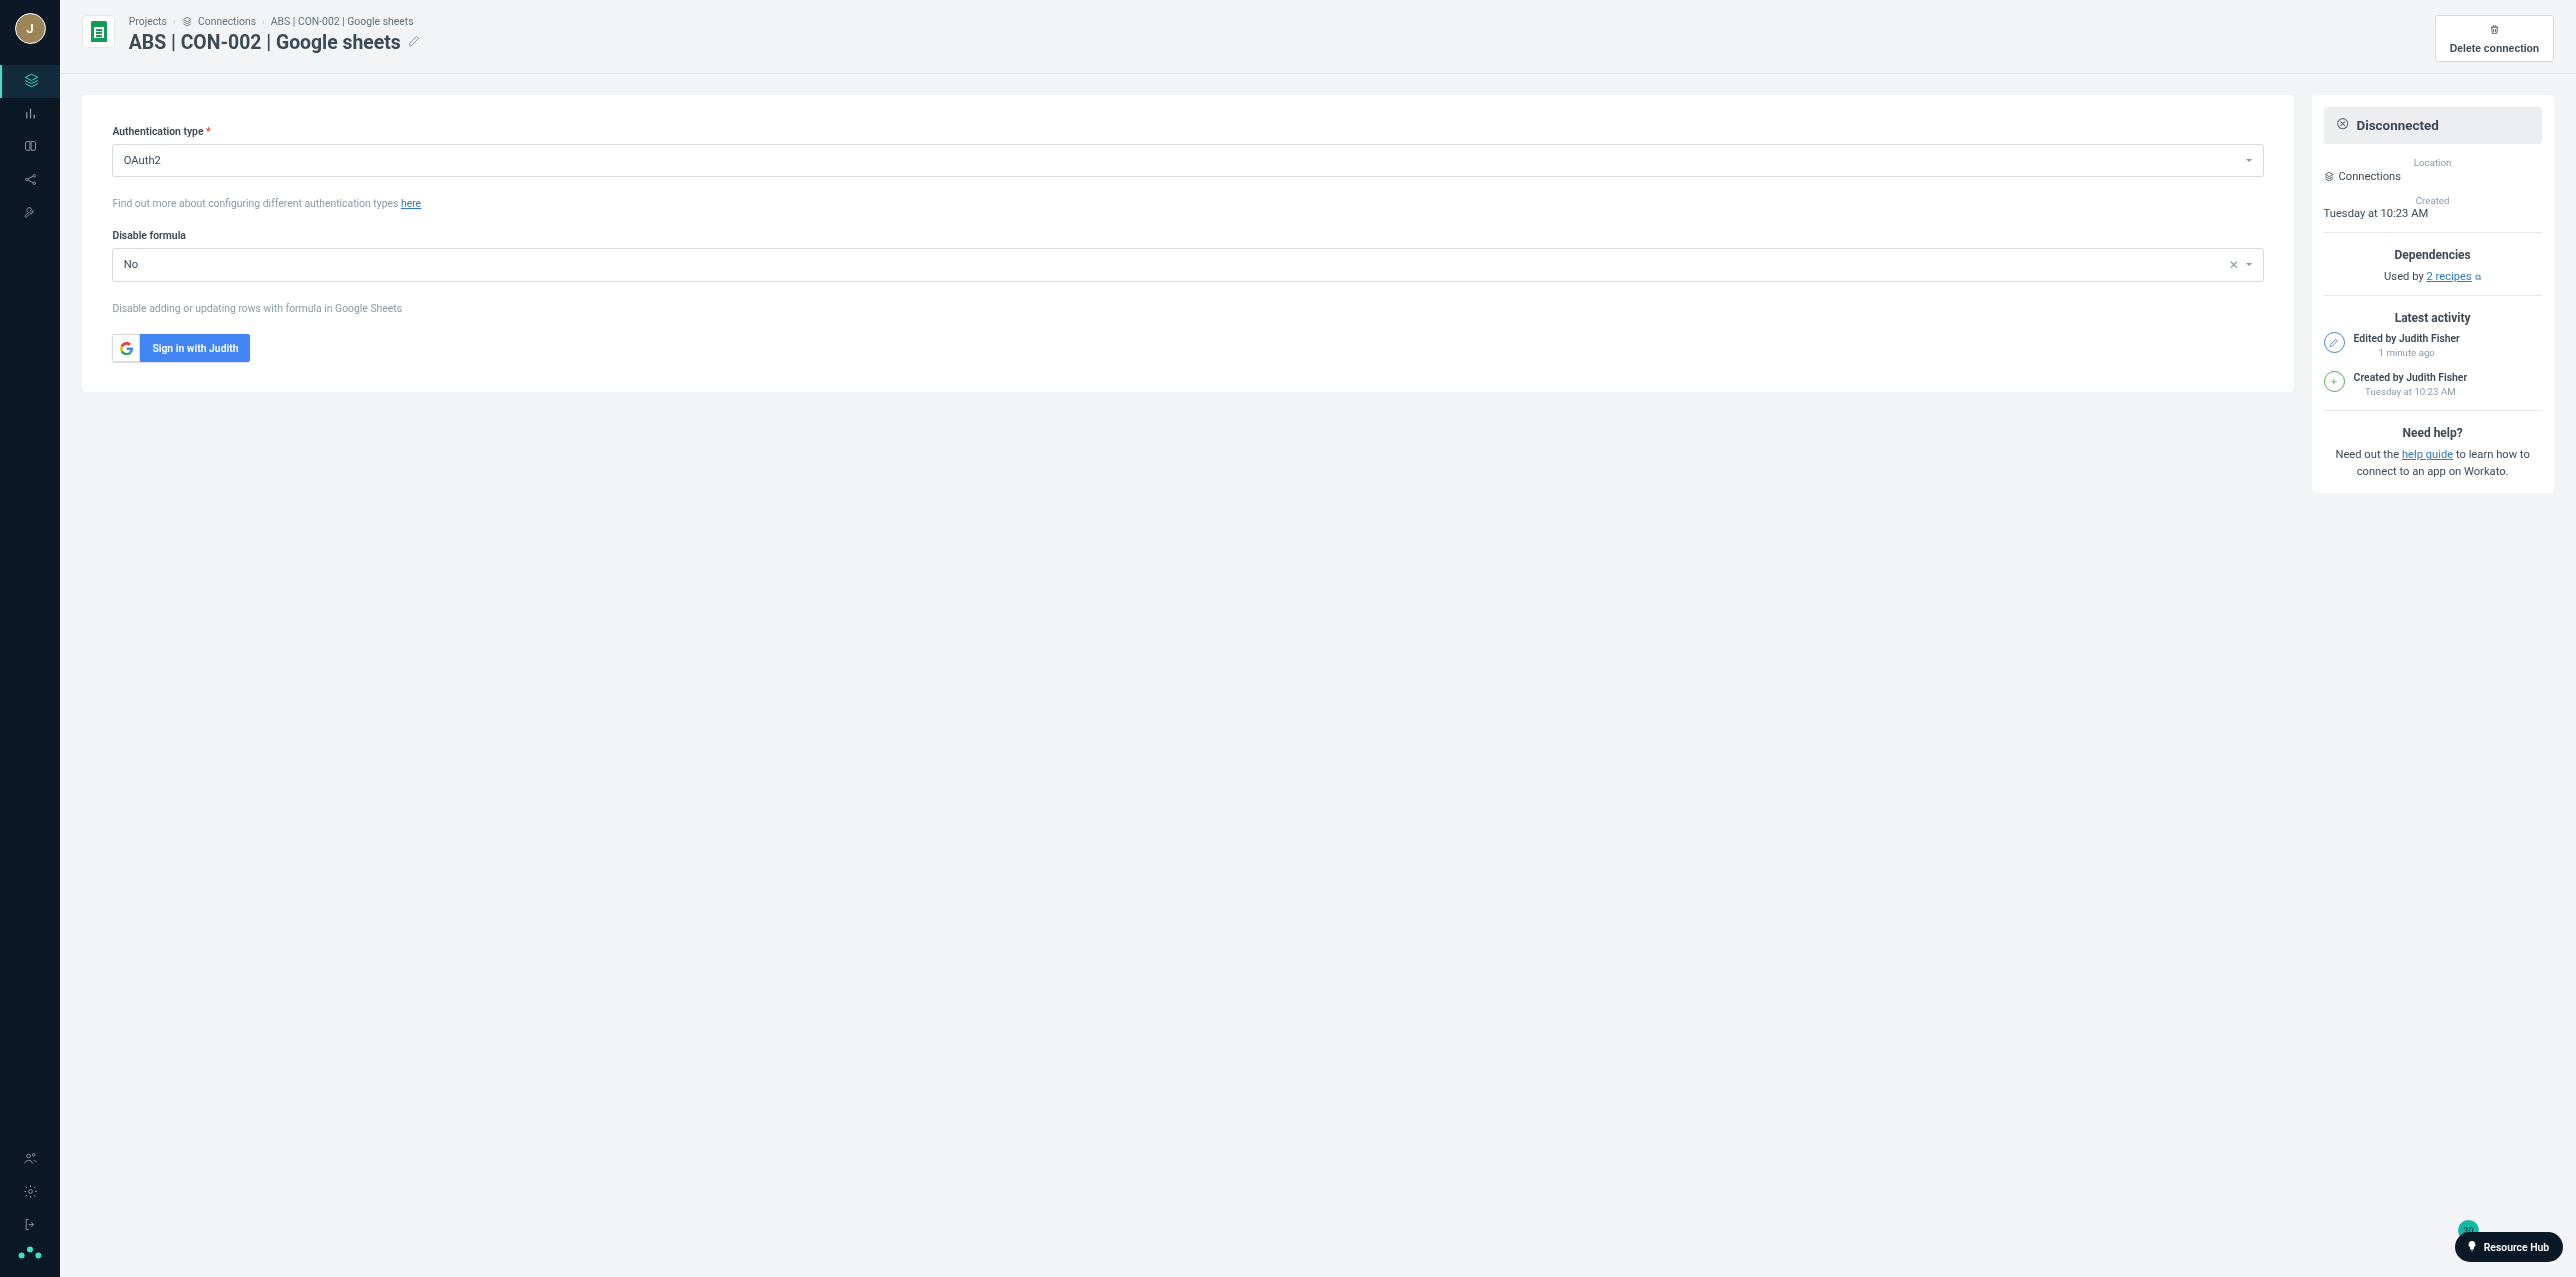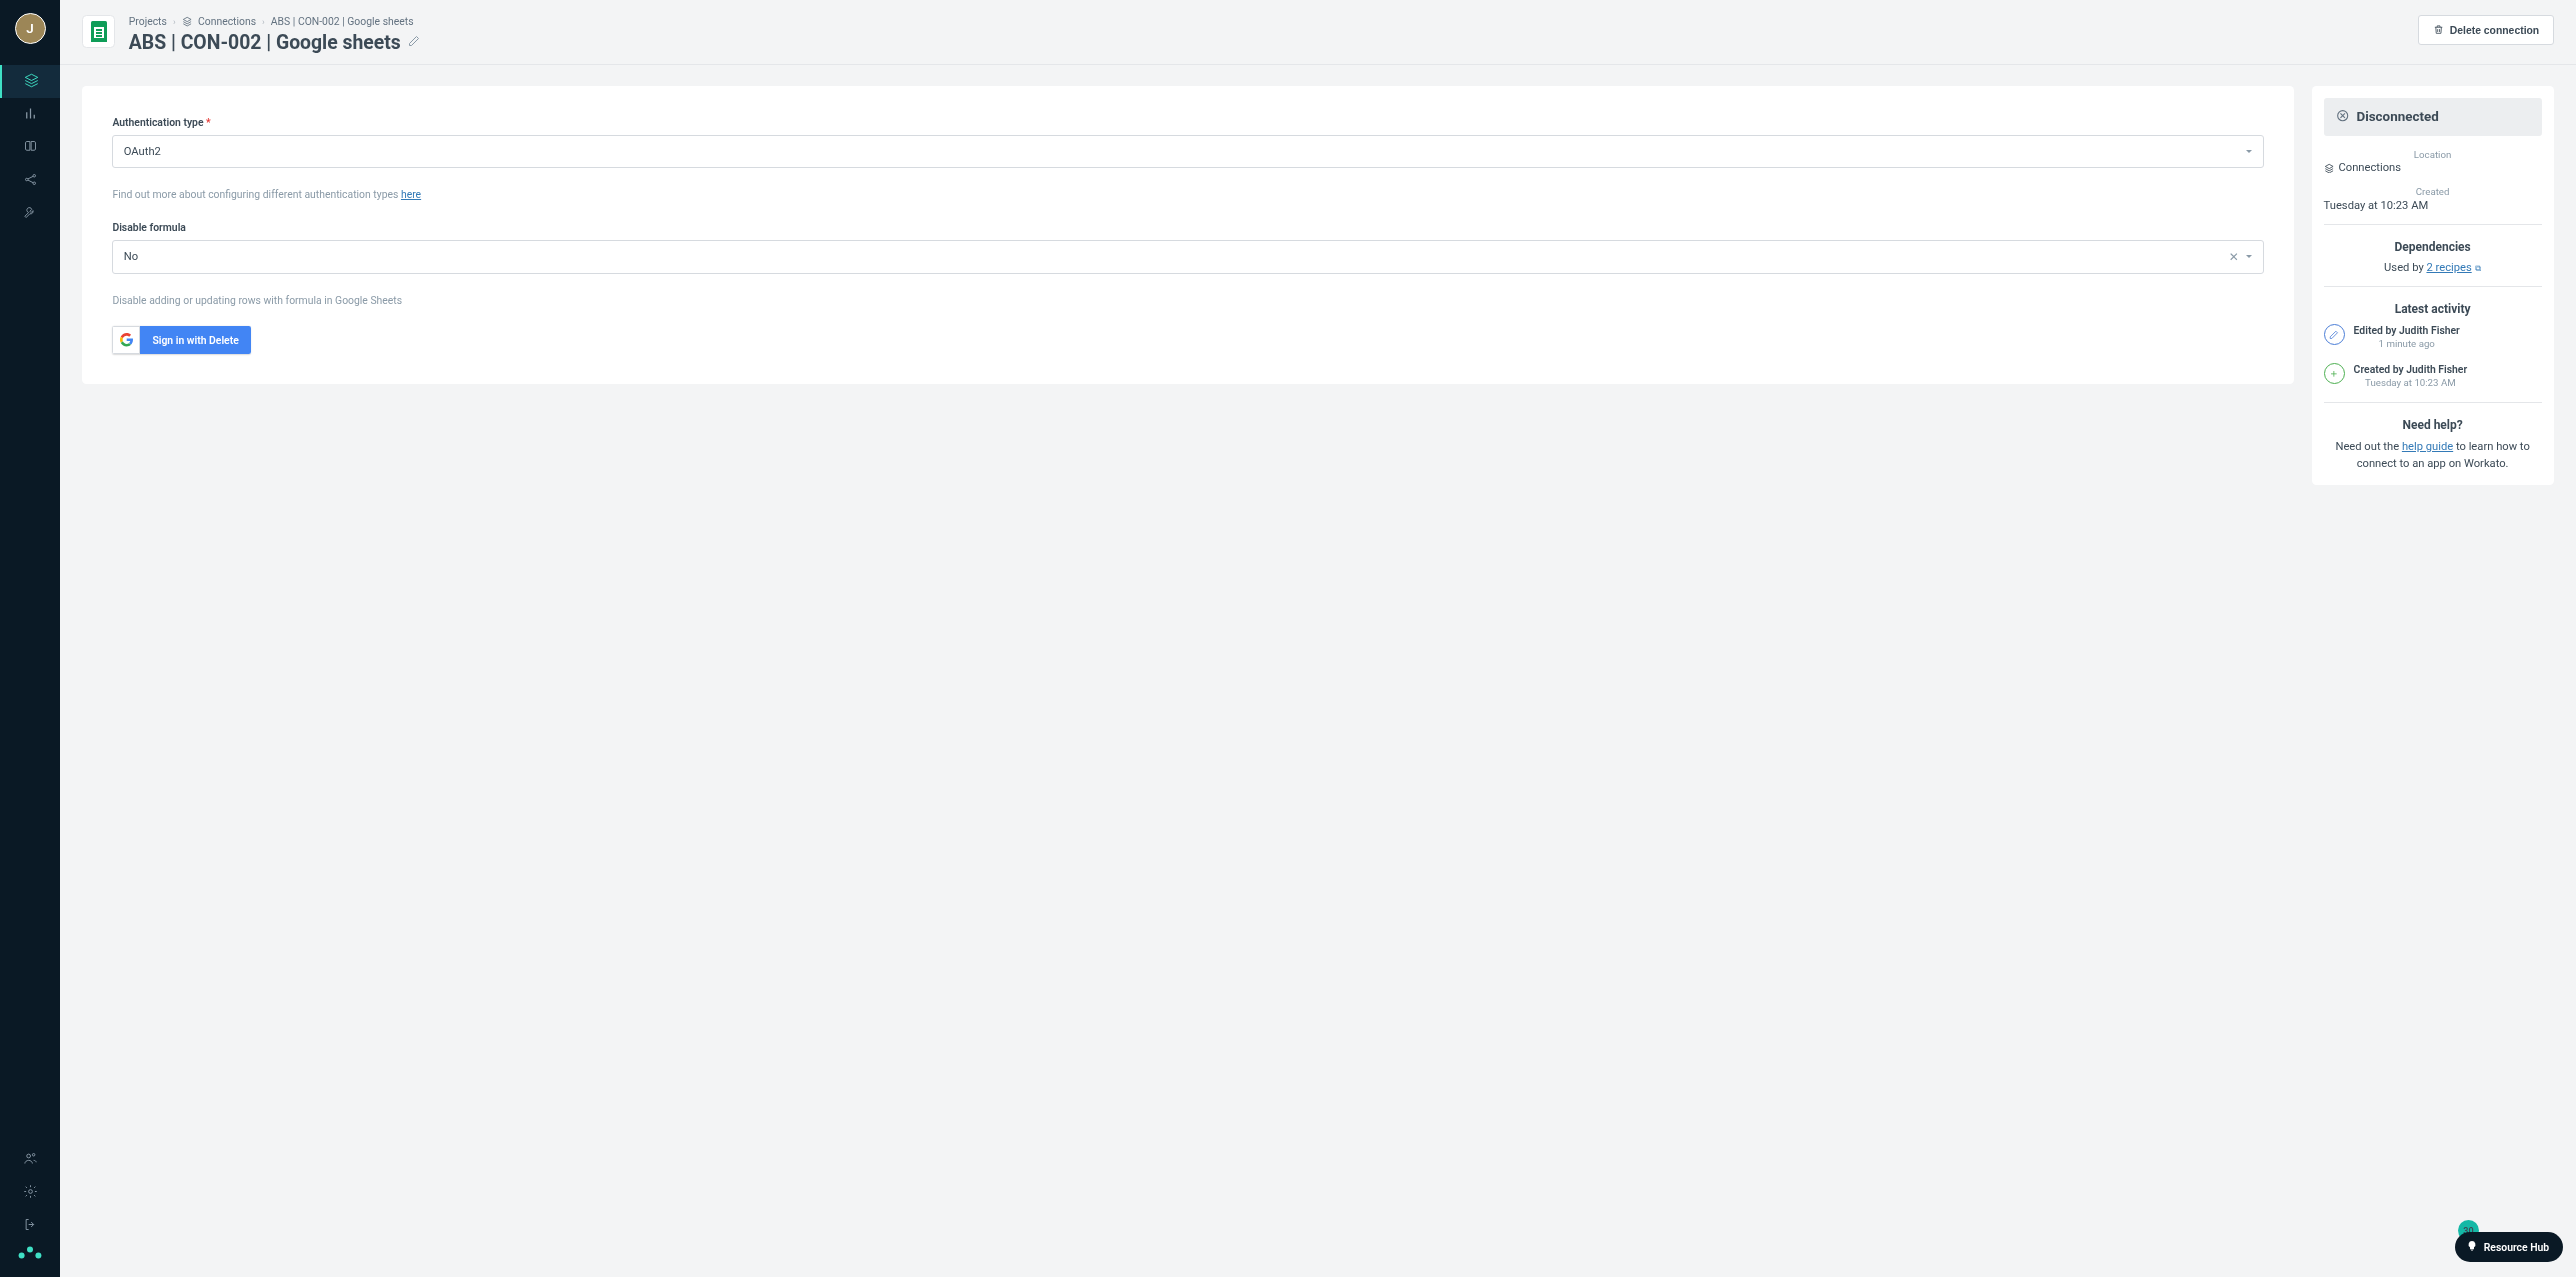--- a/index.html
+++ b/index.html
@@ -23,21 +23,21 @@
 .header { padding: 15px 22.4px 10.4px 22.4px; border-bottom: 0.7px solid #e4e6e9; display: flex; align-items: flex-start; gap: 13.4px; }
 .app-icon { width: 33px; height: 33px; background: #fff; border: 0.7px solid #e4e6e9; border-radius: 4.5px; display: flex; align-items: center; justify-content: center; flex-shrink: 0; }
 .app-icon-inner { width: 16.4px; height: 21px; background: #0f9d58; border-radius: 1.5px 1.5px 0 0; position: relative; }
 .app-icon-inner::before { content: ''; position: absolute; top: 6px; left: 3px; right: 3px; bottom: 4.5px; background: repeating-linear-gradient(180deg, #fff 0 0.7px, transparent 0.7px 3px), repeating-linear-gradient(90deg, #fff 0 0.7px, transparent 0.7px 3.7px); border: 0.7px solid #fff; }
 .header-text { flex: 1; }
 .breadcrumb { display: flex; align-items: center; gap: 6px; font-size: 10.4px; color: #637280; margin-bottom: 3px; }
 .breadcrumb a { color: #637280; text-decoration: none; }
 .breadcrumb .chev { color: #b0b8bf; font-size: 9px; }
 .page-title { font-size: 19.4px; font-weight: 700; color: #3c4a56; display: flex; align-items: center; gap: 7.5px; }
 .edit-icon { color: #8a9aa7; cursor: pointer; font-size: 12px; }
-.delete-btn { border: 0.7px solid #d6dadf; background: #fff; border-radius: 3px; padding: 7.5px 13.4px; display: flex; align-items: center; gap: 6px; color: #3c4a56; font-weight: 600; cursor: pointer; font-size: 10.4px; }
+.delete-btn { border: 0.7px solid #d6dadf; background: #fff; border-radius: 3px; padding: 7.5px 13.4px; display: flex; align-items: center; gap: 6px; color: #3c4a56; font-weight: 600; cursor: pointer; font-size: 10.4px; flex-direction: column; }
 
 
 .content { display: flex; gap: 18px; padding: 21px 22.4px; align-items: flex-start; }
 .form-card { flex: 1; background: #fff; border-radius: 4.5px; padding: 30px; }
 .field { margin-bottom: 19.4px; }
 .field-label { font-size: 10.4px; font-weight: 600; color: #3c4a56; margin-bottom: 6px; display: block; }
 .required { color: #e53935; }
 .select { width: 100%; border: 0.7px solid #d6dadf; border-radius: 3px; padding: 9px 10.4px; background: #fff; display: flex; align-items: center; justify-content: space-between; cursor: pointer; color: #3c4a56; font-size: 11.2px; }
 .select-actions { display: flex; align-items: center; gap: 7.5px; color: #8a9aa7; }
 .help-text { font-size: 10.4px; color: #8a9aa7; margin-top: 20px; }
@@ -228,21 +228,21 @@
 
         <div class="google-btn">
           <div class="g-icon">
             <svg width="13.4" height="13.4" viewBox="0 0 48 48">
                 <path fill="#EA4335" d="M24 9.5c3.5 0 6.6 1.2 9 3.5l6.7-6.7C35.5 2.3 30 0 24 0 14.6 0 6.5 5.4 2.6 13.2l7.8 6C12.3 13.2 17.6 9.5 24 9.5z"></path>
                 <path fill="#4285F4" d="M46.5 24.5c0-1.6-.1-3.1-.4-4.5H24v9h12.7c-.6 3-2.3 5.5-4.8 7.2l7.5 5.8c4.4-4 7.1-10 7.1-17.5z"></path>
                 <path fill="#FBBC05" d="M10.4 28.8c-.5-1.5-.8-3.1-.8-4.8s.3-3.3.8-4.8l-7.8-6C1 16.6 0 20.2 0 24s1 7.4 2.6 10.8l7.8-6z"></path>
                 <path fill="#34A853" d="M24 48c6 0 11.5-2 15.4-5.5l-7.5-5.8c-2.1 1.4-4.8 2.3-7.9 2.3-6.4 0-11.7-3.7-13.6-9.2l-7.8 6C6.5 42.6 14.6 48 24 48z"></path>
               </svg>
           </div>
-          <div class="g-text">Sign in with Delete</div>
+          <div class="g-text">Sign in with Judith</div>
         </div>
 
       </div>
 
       <div class="side-card">
 
         <div class="status-box">
           <span class="status-icon">
             <svg width="13.4" height="13.4" viewBox="0 0 24 24" fill="none" stroke="currentColor" stroke-width="2">
                 <circle cx="12" cy="12" r="9"></circle>

